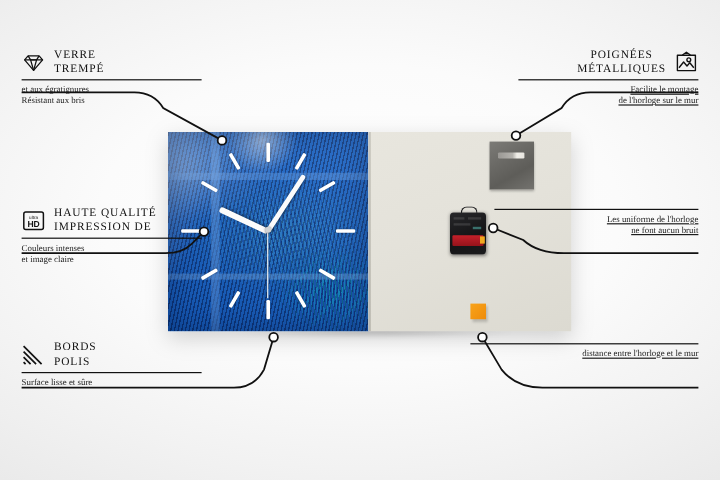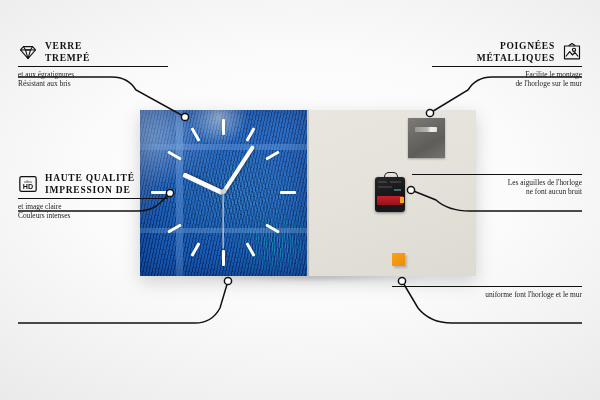--- a/index.html
+++ b/index.html
@@ -110,30 +110,30 @@
     background:radial-gradient(ellipse 50% 50% at 50% 40%, rgba(0,0,0,.22), rgba(0,0,0,0) 72%);
     filter:blur(2px);
   }
   
   .lines{position:absolute;left:0;top:0;width:600px;height:400px;pointer-events:none;}
   .callout{position:absolute;}
   .callout .head{display:flex;align-items:center;gap:7px;}
   .callout.right .head{justify-content:flex-end;}
   .ttl{
     font-family:"Liberation Serif", serif;
-    font-weight:700;font-size:9.5px;letter-spacing:.75px;color:#111;
+    font-weight:400;font-size:9.5px;letter-spacing:.75px;color:#111;
     line-height:12px;text-transform:uppercase;white-space:nowrap;
   }
-  .callout.right .ttl{text-align:right;margin-left:36px;}
+  .callout.right .ttl{text-align:center;margin-left:36px;}
   .rule{height:1px;background:#111;margin:2px 0 2.5px;}
   .sub{
     font-family:"Liberation Serif", serif;
     font-size:7.4px;line-height:9.6px;color:#1d1d1d;white-space:nowrap;
   }
-  .callout.right .sub{text-align:right;}
+  .callout.right .sub{text-align:right;text-decoration:underline;}
   .ico{width:20px;height:20px;flex:0 0 20px;display:block;}
   .callout.right .ico{order:2;}
 </style>
 </head>
 <body>
 
 <div id="stage">
 
   <div class="shadow"></div>
 
@@ -235,24 +235,42 @@
         <rect x="2.2" y="3.2" width="19.6" height="17.6" rx="2" fill="none" stroke="#111" stroke-width="1.5"></rect>
         <text x="12" y="10.4" font-family="Liberation Sans, sans-serif" font-size="4.6" text-anchor="middle" fill="#111">ultra</text>
         <text x="12" y="18.2" font-family="Liberation Sans, sans-serif" font-size="8.6" font-weight="bold" text-anchor="middle" fill="#111">HD</text>
       </svg>
       <div>
         <div class="ttl">HAUTE QUALITÉ</div>
         <div class="ttl">IMPRESSION DE</div>
       </div>
     </div>
     <div class="rule"></div>
+    <div class="sub">Couleurs intenses</div>
     <div class="sub">et image claire</div>
-    <div class="sub">Couleurs intenses</div>
-  </div>
-
+  </div>
+
+  <div class="callout left" style="left:18px;top:284px;width:150px;">
+    <div class="head">
+      <svg class="ico" viewBox="0 0 24 24">
+        <g stroke="#111" stroke-width="1.7" stroke-linecap="butt">
+          <path d="M2 3 L20 21"></path>
+            <path d="M2 8.5 L14.5 21"></path>
+          <path d="M2 14 L9 21"></path>
+            <path d="M2 19 L4 21"></path>
+        </g>
+      </svg>
+      <div>
+        <div class="ttl">BORDS</div>
+        <div class="ttl">POLIS</div>
+      </div>
+    </div>
+    <div class="rule"></div>
+    <div class="sub">Surface lisse et sûre</div>
+  </div>
 
   <div class="callout right" style="left:432px;top:40px;width:150px;">
     <div class="head">
       <svg class="ico" viewBox="0 0 24 24">
         <g fill="none" stroke="#111" stroke-width="1.4" stroke-linejoin="round">
           <path d="M8 4.6 L12 1.8 L16 4.6"></path>
           <rect x="3" y="4.8" width="18" height="15.4"></rect>
           <path d="M4.6 17.4 L9.2 11.6 L12.6 15.6 L15.4 12.4 L19.4 17.4"></path>
           <circle cx="14.4" cy="9.4" r="1.9"></circle>
         </g>
@@ -262,22 +280,22 @@
         <div class="ttl">MÉTALLIQUES</div>
       </div>
     </div>
     <div class="rule"></div>
     <div class="sub">Facilite le montage</div>
     <div class="sub">de l'horloge sur le mur</div>
   </div>
 
   <div class="callout right" style="left:412px;top:172px;width:170px;">
     <div class="rule"></div>
-    <div class="sub">Les aiguilles de l'horloge</div>
+    <div class="sub">Les uniforme de l'horloge</div>
     <div class="sub">ne font aucun bruit</div>
   </div>
 
   <div class="callout right" style="left:392px;top:284px;width:190px;">
     <div class="rule"></div>
-    <div class="sub">uniforme font l'horloge et le mur</div>
+    <div class="sub">distance entre l'horloge et le mur</div>
   </div>
 
 </div>
 
 </body></html>

